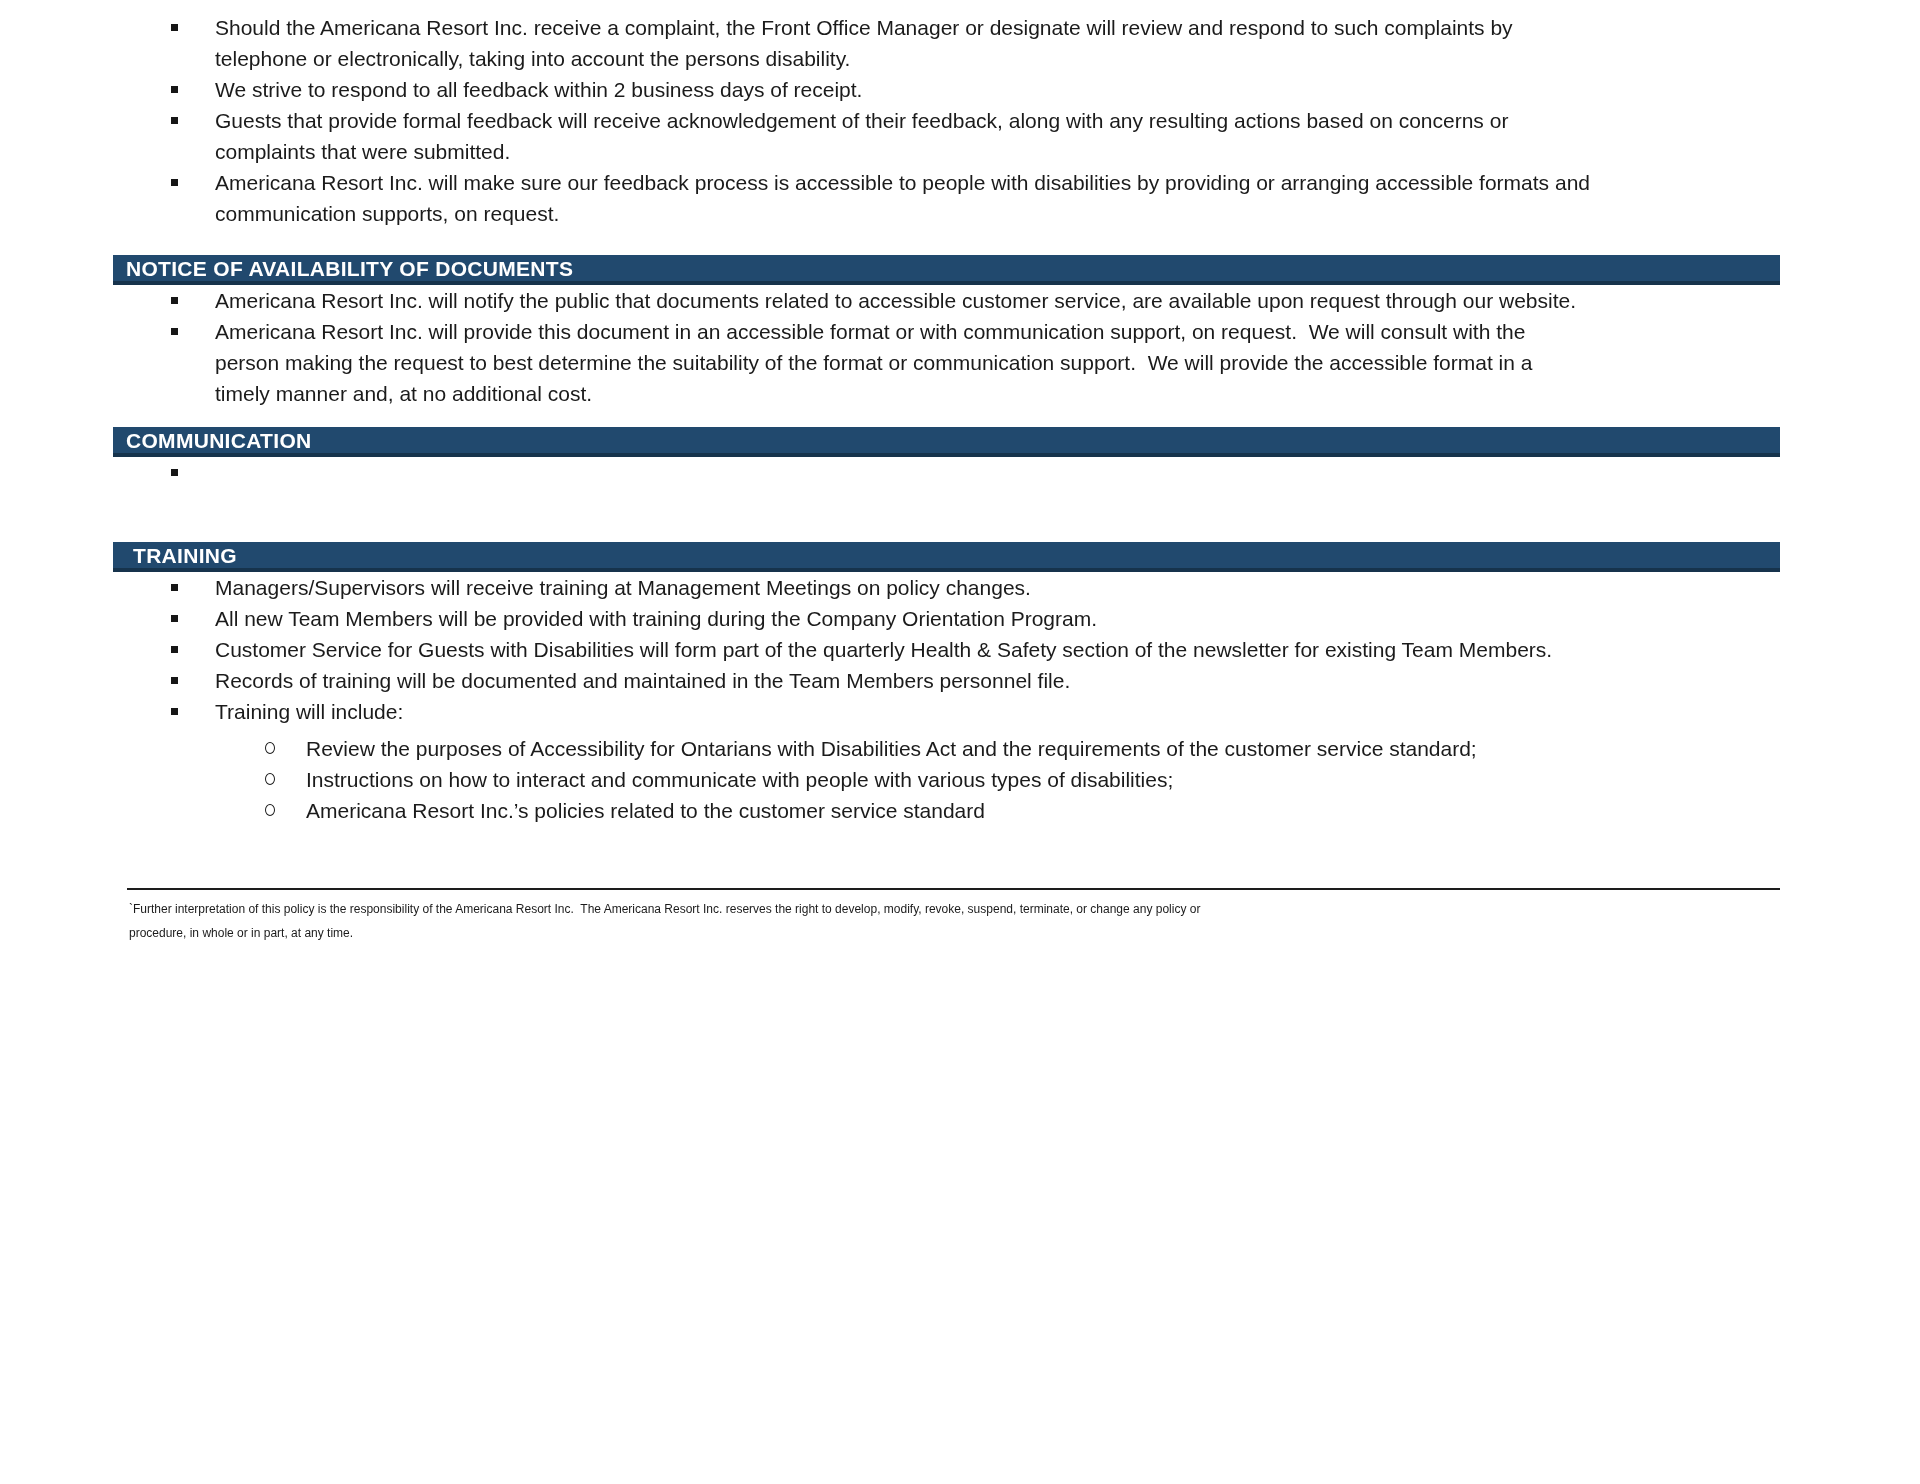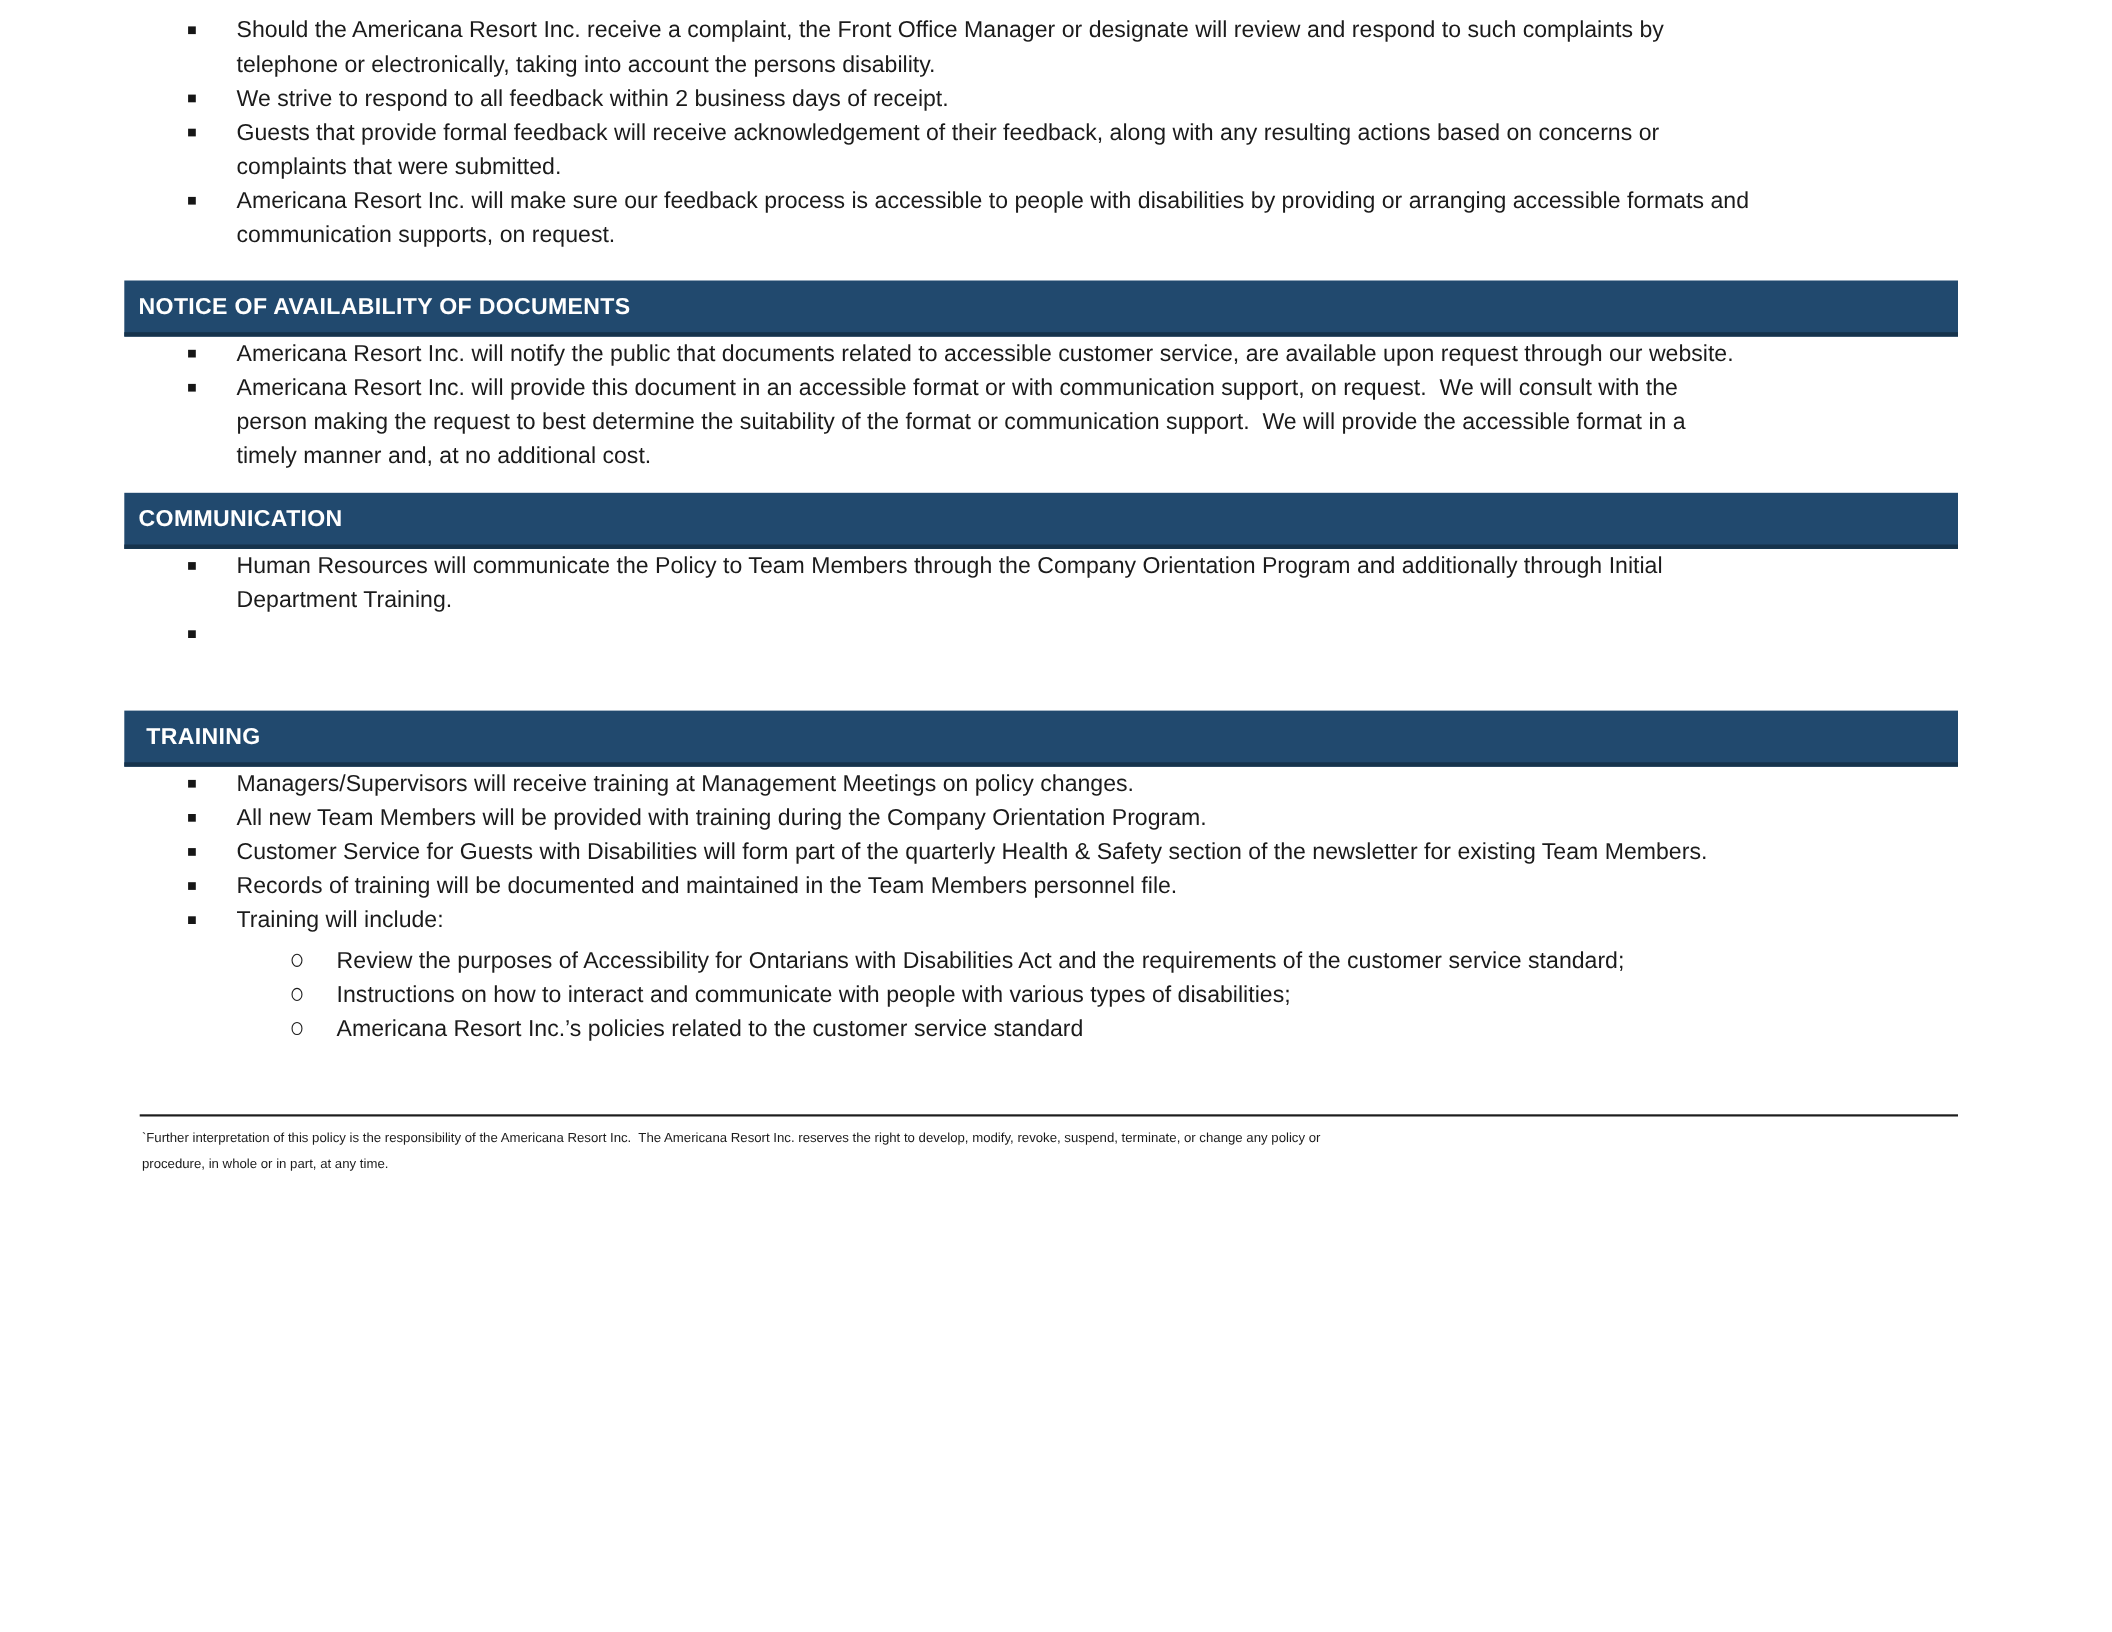--- a/index.html
+++ b/index.html
@@ -42,21 +42,21 @@
     position:absolute; left:152px; top:9px;
     width:10px; height:12px;
     border:1.6px solid #1c1c1c;
     border-radius:50%;
     background:transparent;
   }
   .t{ white-space:pre-wrap; }
 
   
   .bar{
-    height:51px;
+    height:30px;
     background:var(--bar-bg);
     border-bottom:4px solid var(--bar-border);
     padding-left:13px;
     display:flex; align-items:center;
   }
   .bar-t{
     color:var(--bar-text);
     font-size:21px;
     font-weight:bold;
     letter-spacing:0.3px;
@@ -131,25 +131,20 @@
 timely manner and, at no additional cost.</span>
       </li>
     </ul>
 
     <div class="bar bar-comm">
       <span class="bar-t">COMMUNICATION</span>
     </div>
     <ul class="blist list-comm">
       <li class="l1">
         <span class="sq"></span>
-        <span class="t">Human Resources will communicate the Policy to Team Members through the Company Orientation Program and additionally through Initial
-Department Training.</span>
-      </li>
-      <li class="l1">
-        <span class="sq"></span>
       </li>
     </ul>
 
     <div class="bar bar-training">
       <span class="bar-t">TRAINING</span>
     </div>
     <ul class="blist list-training">
       <li class="l1">
         <span class="sq"></span>
         <span class="t">Managers/Supervisors will receive training at Management Meetings on policy changes.</span>

